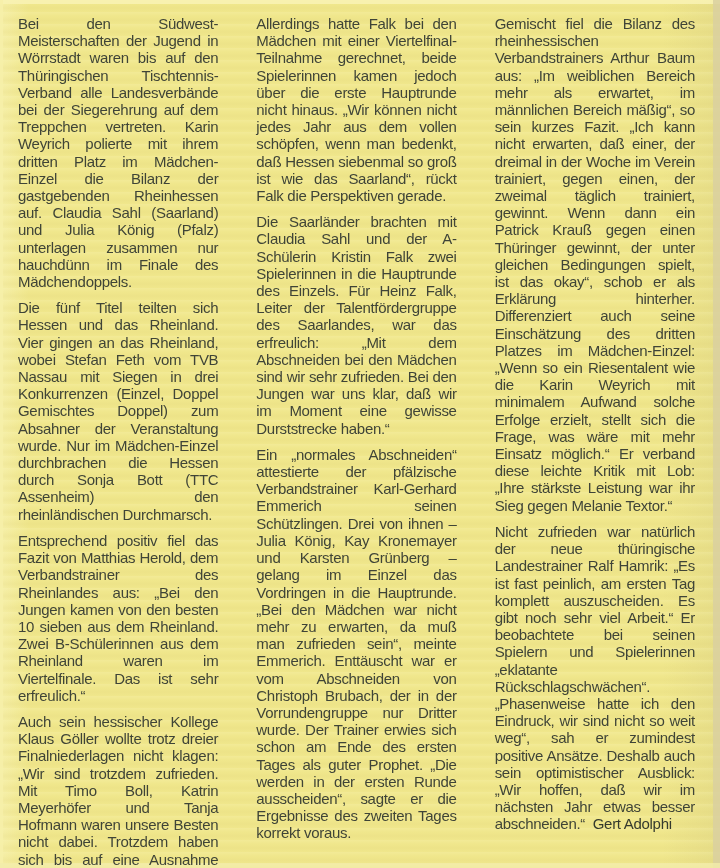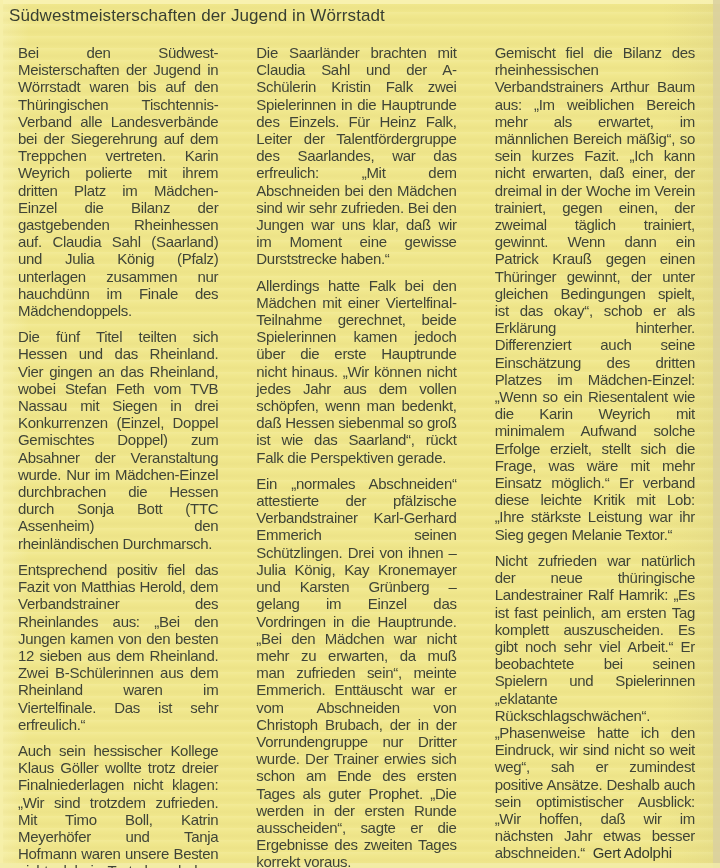--- a/index.html
+++ b/index.html
@@ -94,35 +94,34 @@
 <body>
 
 <div class="clip">
   <div class="edge-top"></div>
   <div class="edge-left"></div>
   <div class="edge-right"></div>
   <div class="edge-bottom"></div>
 
   <div class="content">
 
-    <p class="kicker">Südwestmeisterschaften der Jugend in Wörrstadt</p>
 
 
     <div class="cols">
 
       <div class="col">
         <p>Bei den Südwest-Meisterschaften der Jugend in Wörrstadt waren bis auf den Thüringischen Tischtennis-Verband alle Landesverbände bei der Siegerehrung auf dem Treppchen vertreten. Karin Weyrich polierte mit ihrem dritten Platz im Mädchen-Einzel die Bilanz der gastgebenden Rheinhessen auf. Claudia Sahl (Saarland) und Julia König (Pfalz) unterlagen zusammen nur hauchdünn im Finale des Mädchendoppels.</p>
         <p>Die fünf Titel teilten sich Hessen und das Rheinland. Vier gingen an das Rheinland, wobei Stefan Feth vom TVB Nassau mit Siegen in drei Konkurrenzen (Einzel, Doppel Gemischtes Doppel) zum Absahner der Veranstaltung wurde. Nur im Mädchen-Einzel durchbrachen die Hessen durch Sonja Bott (TTC Assenheim) den rheinländischen Durchmarsch.</p>
-        <p>Entsprechend positiv fiel das Fazit von Matthias Herold, dem Verbandstrainer des Rheinlandes aus: „Bei den Jungen kamen von den besten 12 sieben aus dem Rheinland. Zwei B-Schülerinnen aus dem Rheinland waren im Viertelfinale. Das ist sehr erfreulich.“</p>
+        <p>Entsprechend positiv fiel das Fazit von Matthias Herold, dem Verbandstrainer des Rheinlandes aus: „Bei den Jungen kamen von den besten 10 sieben aus dem Rheinland. Zwei B-Schülerinnen aus dem Rheinland waren im Viertelfinale. Das ist sehr erfreulich.“</p>
         <p>Auch sein hessischer Kollege Klaus Göller wollte trotz dreier Finalniederlagen nicht klagen: „Wir sind trotzdem zufrieden. Mit Timo Boll, Katrin Meyerhöfer und Tanja Hofmann waren unsere Besten nicht dabei. Trotzdem haben sich bis auf eine Ausnahme alle unsere Starter für das Hauptfeld qualifiziert. Bei den Jungen waren unter den besten acht fünf Hessen. Das ist ein ziemlich geschlossenes Ergebnis.“</p>
       </div>
 
       <div class="col">
+        <p>Allerdings hatte Falk bei den Mädchen mit einer Viertelfinal-Teilnahme gerechnet, beide Spielerinnen kamen jedoch über die erste Hauptrunde nicht hinaus. „Wir können nicht jedes Jahr aus dem vollen schöpfen, wenn man bedenkt, daß Hessen siebenmal so groß ist wie das Saarland“, rückt Falk die Perspektiven gerade.</p>
         <p>Die Saarländer brachten mit Claudia Sahl und der A-Schülerin Kristin Falk zwei Spielerinnen in die Hauptrunde des Einzels. Für Heinz Falk, Leiter der Talentfördergruppe des Saarlandes, war das erfreulich: „Mit dem Abschneiden bei den Mädchen sind wir sehr zufrieden. Bei den Jungen war uns klar, daß wir im Moment eine gewisse Durststrecke haben.“</p>
-        <p>Allerdings hatte Falk bei den Mädchen mit einer Viertelfinal-Teilnahme gerechnet, beide Spielerinnen kamen jedoch über die erste Hauptrunde nicht hinaus. „Wir können nicht jedes Jahr aus dem vollen schöpfen, wenn man bedenkt, daß Hessen siebenmal so groß ist wie das Saarland“, rückt Falk die Perspektiven gerade.</p>
         <p>Ein „normales Abschneiden“ attestierte der pfälzische Verbandstrainer Karl-Gerhard Emmerich seinen Schützlingen. Drei von ihnen – Julia König, Kay Kronemayer und Karsten Grünberg – gelang im Einzel das Vordringen in die Hauptrunde. „Bei den Mädchen war nicht mehr zu erwarten, da muß man zufrieden sein“, meinte Emmerich. Enttäuscht war er vom Abschneiden von Christoph Brubach, der in der Vorrundengruppe nur Dritter wurde. Der Trainer erwies sich schon am Ende des ersten Tages als guter Prophet. „Die werden in der ersten Runde ausscheiden“, sagte er die Ergebnisse des zweiten Tages korrekt voraus.</p>
       </div>
 
       <div class="col">
         <p>Gemischt fiel die Bilanz des rheinhessischen Verbandstrainers Arthur Baum aus: „Im weiblichen Bereich mehr als erwartet, im männlichen Bereich mäßig“, so sein kurzes Fazit. „Ich kann nicht erwarten, daß einer, der dreimal in der Woche im Verein trainiert, gegen einen, der zweimal täglich trainiert, gewinnt. Wenn dann ein Patrick Krauß gegen einen Thüringer gewinnt, der unter gleichen Bedingungen spielt, ist das okay“, schob er als Erklärung hinterher. Differenziert auch seine Einschätzung des dritten Platzes im Mädchen-Einzel: „Wenn so ein Riesentalent wie die Karin Weyrich mit minimalem Aufwand solche Erfolge erzielt, stellt sich die Frage, was wäre mit mehr Einsatz möglich.“ Er verband diese leichte Kritik mit Lob: „Ihre stärkste Leistung war ihr Sieg gegen Melanie Textor.“</p>
         <p><span>Nicht zufrieden war natürlich der neue thüringische Landestrainer Ralf Hamrik: „Es ist fast peinlich, am ersten Tag komplett auszuscheiden. Es gibt noch sehr viel Arbeit.“ Er beobachtete bei seinen Spielern und Spielerinnen „eklatante Rückschlagschwächen“. „Phasenweise hatte ich den Eindruck, wir sind nicht so weit weg“, sah er zumindest positive Ansätze. Deshalb auch sein optimistischer Ausblick: „Wir hoffen, daß wir im nächsten Jahr etwas besser abschneiden.“</span>&nbsp;&nbsp;<span class="byline">Gert Adolphi</span></p>
       </div>
 
     </div>
   </div>

